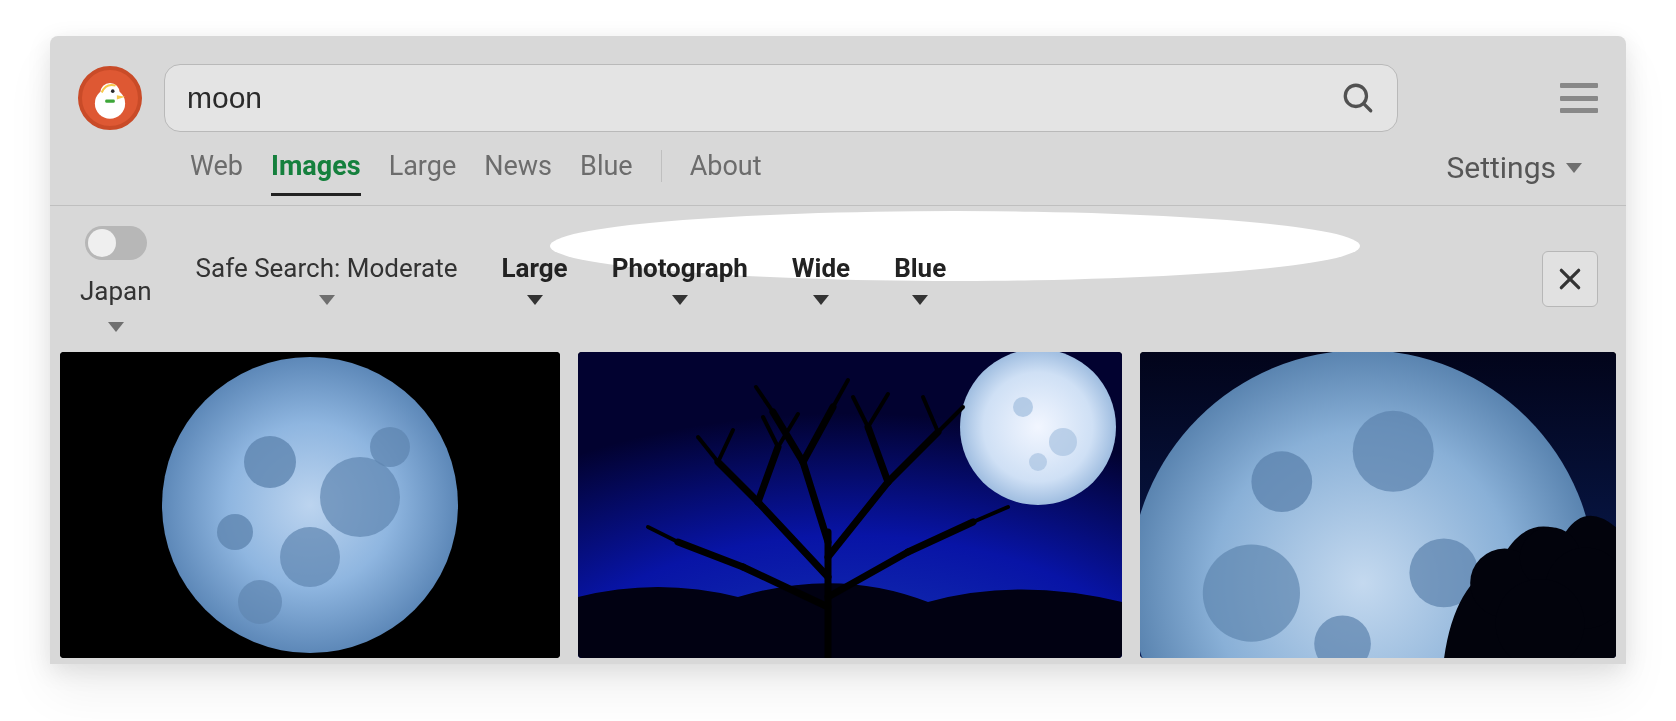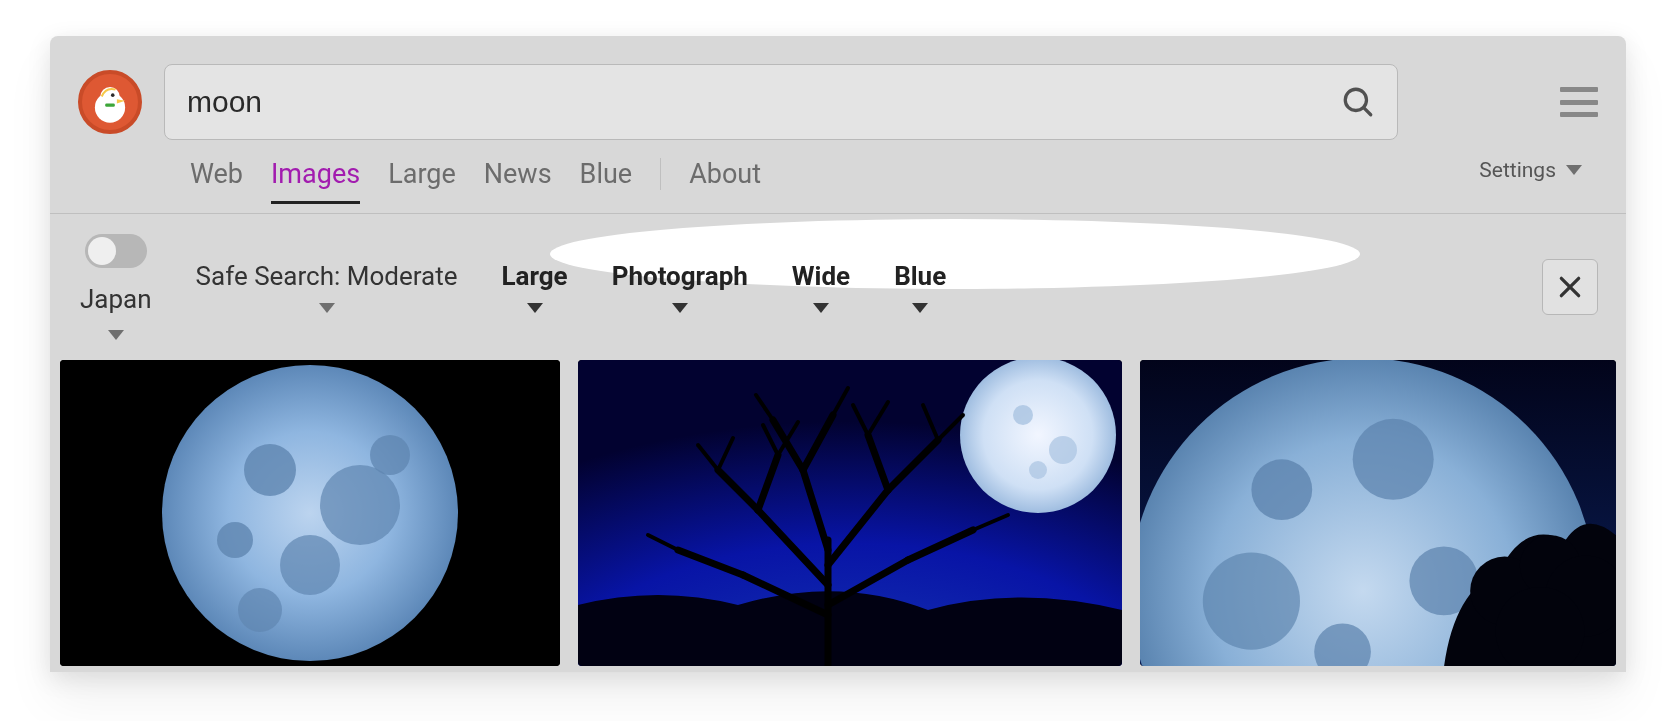--- a/index.html
+++ b/index.html
@@ -33,22 +33,22 @@
     position: relative;
     overflow: hidden;
   }
   .logo-badge svg { width: 44px; height: 44px; }
   .search-wrap {
     flex: 1;
     display: flex;
     align-items: center;
     background: #e4e4e4;
     border: 1px solid #b9b9b9;
-    border-radius: 8px;
-    height: 76px;
+    border-radius: 16px;
+    height: 68px;
     padding: 0 12px 0 22px;
     min-width: 0;
     margin-right: 140px;
   }
   .search-input {
     flex: 1;
     border: none;
     background: transparent;
     font-size: 30px;
     color: #2a2a2a;
@@ -83,34 +83,34 @@
     color: #6c6c6c;
     border-bottom: 1px solid #bfbfbf;
     height: 56px;
   }
   .tab {
     padding-bottom: 14px;
     cursor: pointer;
     white-space: nowrap;
   }
   .tab.active {
-    color: #a21caf;
-    font-weight: 400;
+    color: #15803d;
+    font-weight: 700;
     border-bottom: 3px solid #222;
     padding-bottom: 11px;
   }
   .tabs-divider {
     width: 1px; height: 32px;
     background: #bfbfbf;
     margin-bottom: 12px;
   }
   .tabs-spacer { flex: 1; }
   .settings-dd {
     display: flex; align-items: center; gap: 10px;
-    color: #565656; font-size: 21px;
+    color: #565656; font-size: 30px;
     padding-bottom: 14px;
     cursor: pointer;
     margin-right: 44px;
   }
   
   .filter-row {
     display: flex;
     align-items: center;
     gap: 44px;
     padding: 20px 28px 20px 30px;

